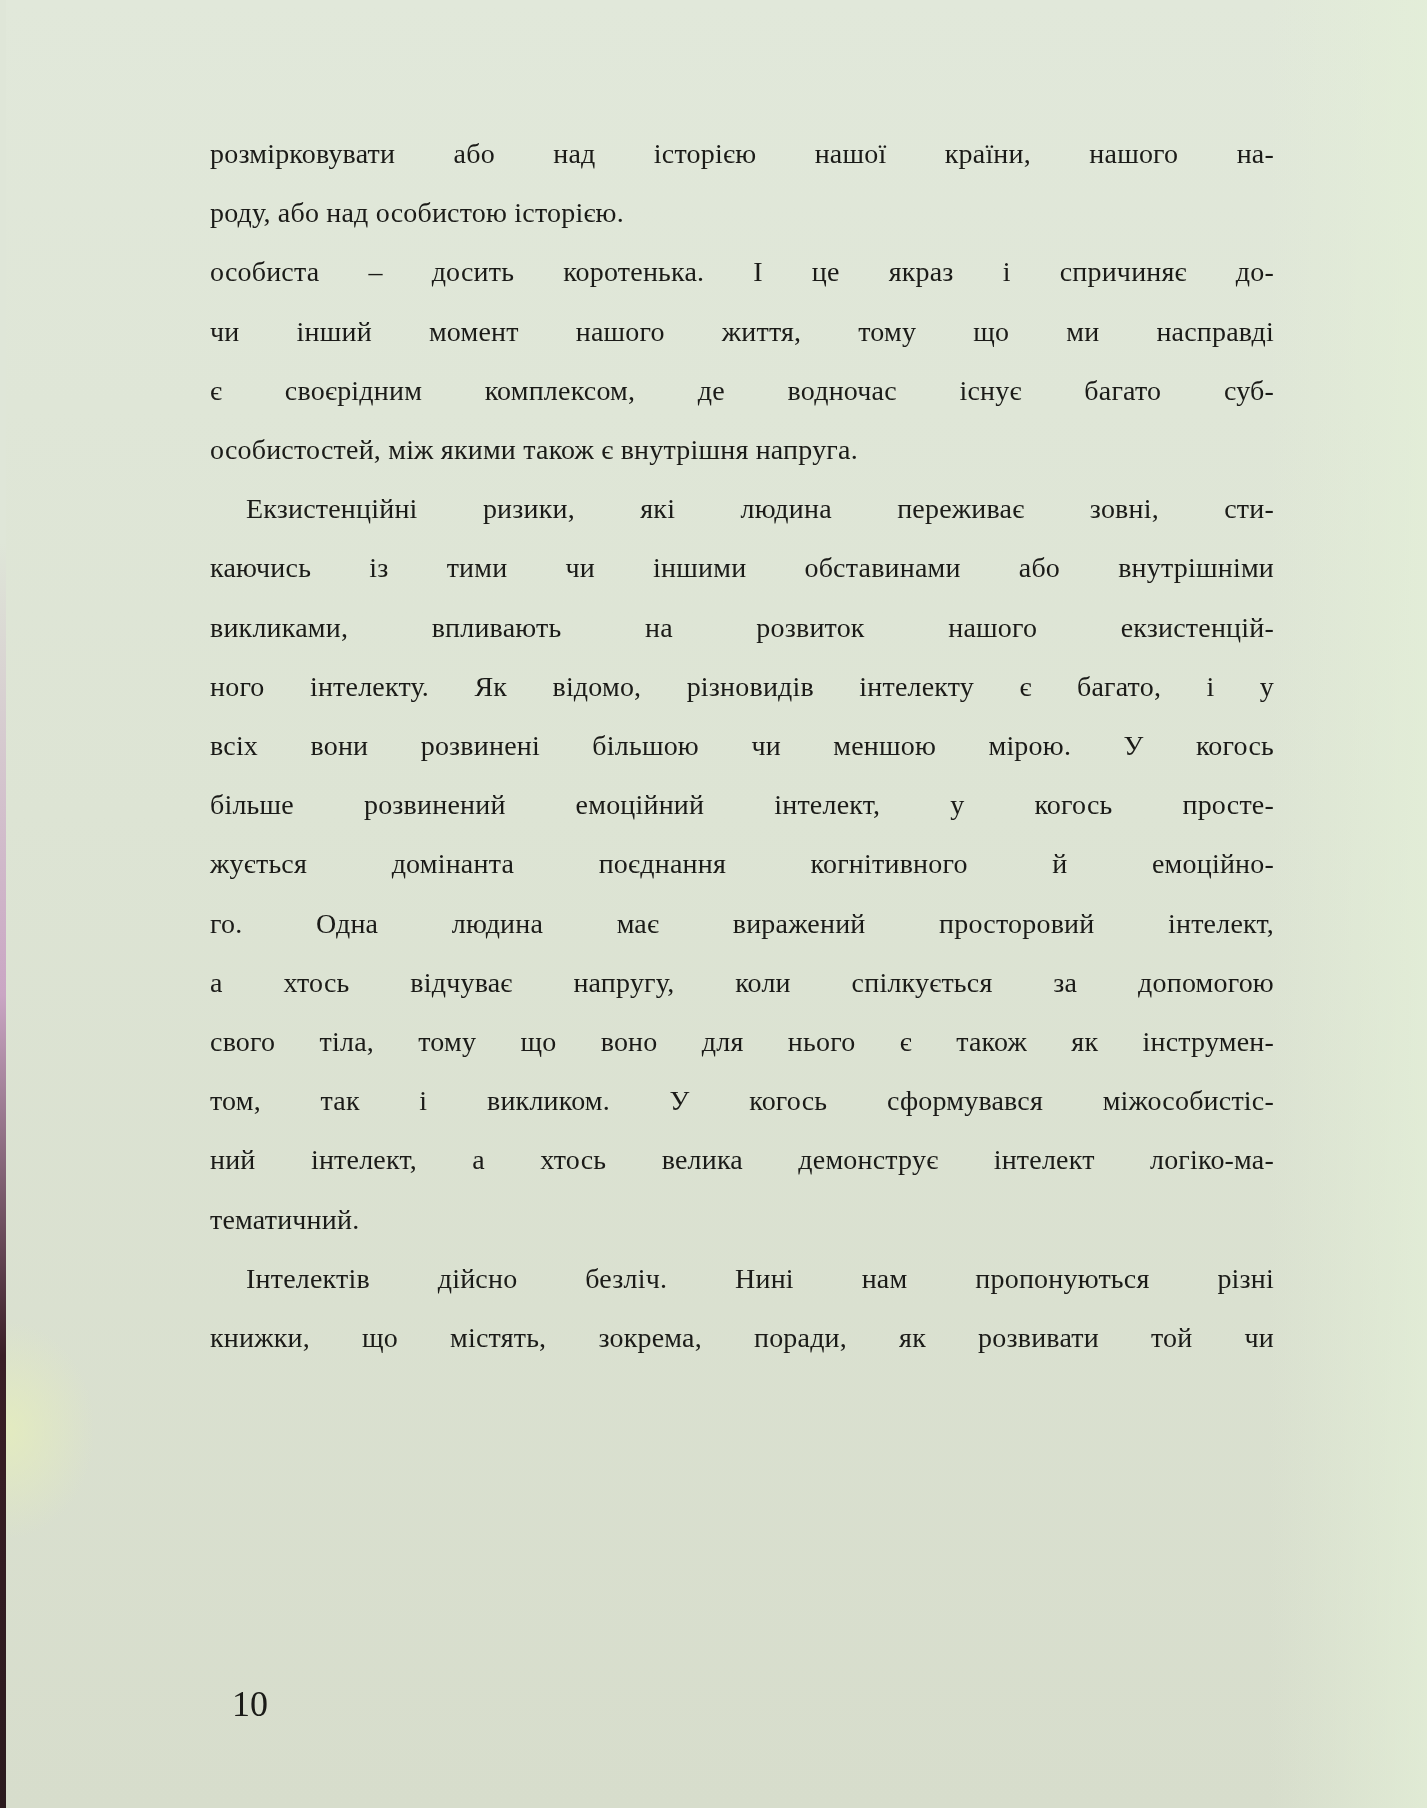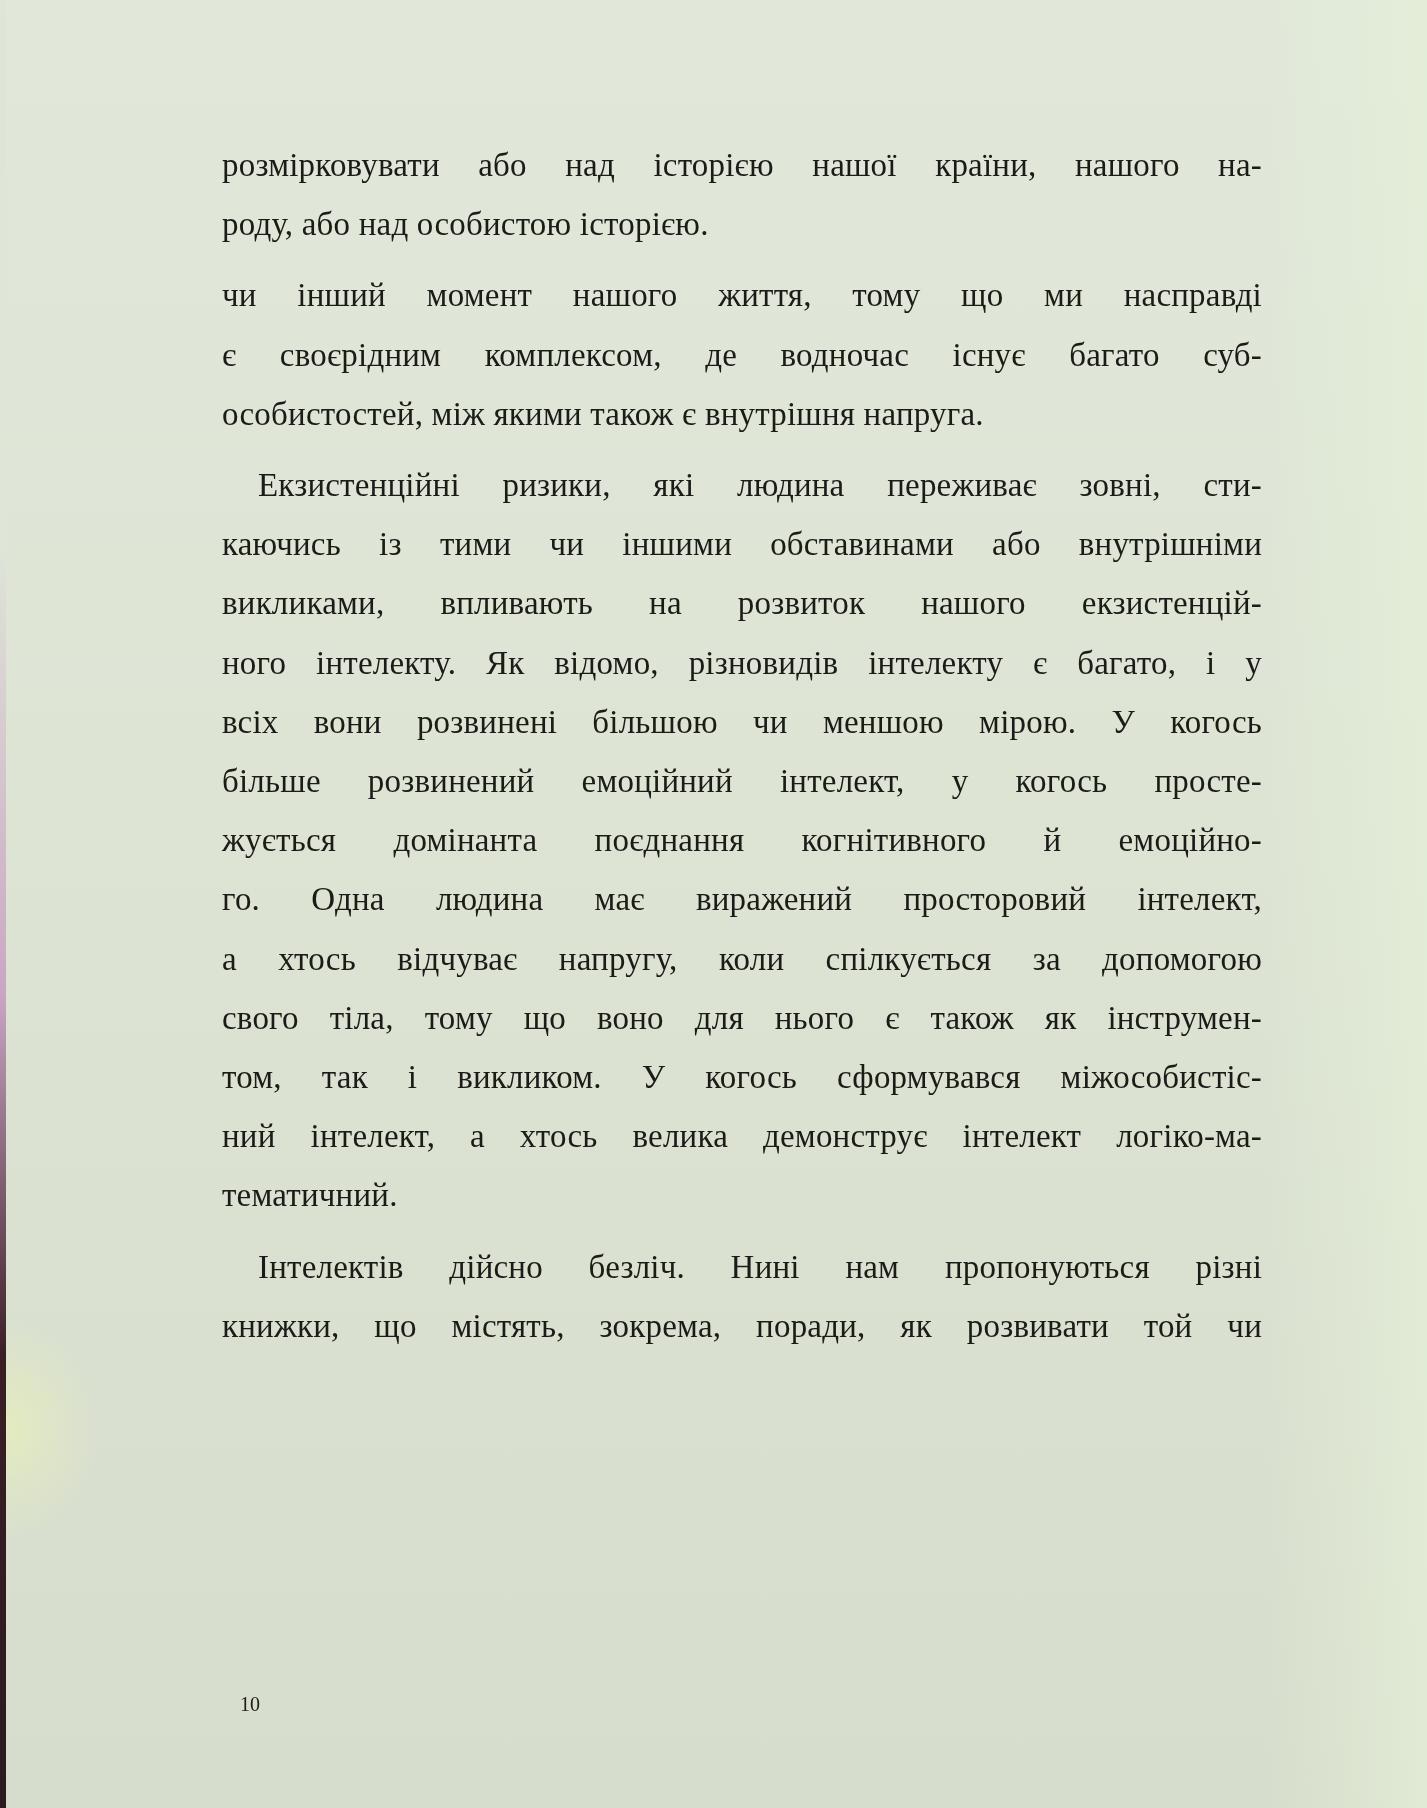--- a/index.html
+++ b/index.html
@@ -35,60 +35,61 @@
       background: radial-gradient(ellipse at left center, rgba(228,236,190,0.9) 0%, rgba(228,236,190,0) 70%);
       pointer-events: none;
     }
     .text-block {
       position: absolute;
       left: 210px;
       top: 124px;
       width: 1064px;
     }
     .para {
-      margin: 12px;
-      font-size: 33px;
+      margin: 0;
+      font-size: 28px;
       line-height: 59.2px;
       text-align: justify;
       text-align-last: left;
       hyphens: manual;
       letter-spacing: 0.2px;
     }
     .line {
       display: block;
       text-align: justify;
       text-align-last: justify;
       white-space: nowrap;
     }
     .line.last {
       text-align-last: left;
     }
     .page-number {
       position: absolute;
-      left: 240px;
+      left: 232px;
       top: 1688px;
-      font-size: 20px;
+      font-size: 36px;
       line-height: 32px;
     }
   </style>
 </head>
 <body>
 
 <div class="left-edge"></div>
 <div class="left-edge-glow"></div>
 <div class="right-tint"></div>
 
 <main class="text-block">
 
   <p class="para">
     <span class="line">розмірковувати або над історією нашої країни, нашого на-</span>
     <span class="line last">роду, або над особистою історією.</span>
   </p>
 
   <p class="para">
+    <span class="line">особиста – досить коротенька. І це якраз і спричиняє до-</span>
     <span class="line">чи інший момент нашого життя, тому що ми насправді</span>
     <span class="line">є своєрідним комплексом, де водночас існує багато суб-</span>
     <span class="line last">особистостей, між якими також є внутрішня напруга.</span>
   </p>
 
   <p class="para">
     <span class="line" style="padding-left:36px">Екзистенційні ризики, які людина переживає зовні, сти-</span>
     <span class="line">каючись із тими чи іншими обставинами або внутрішніми</span>
     <span class="line">викликами, впливають на розвиток нашого екзистенцій-</span>
     <span class="line">ного інтелекту. Як відомо, різновидів інтелекту є багато, і у</span>

